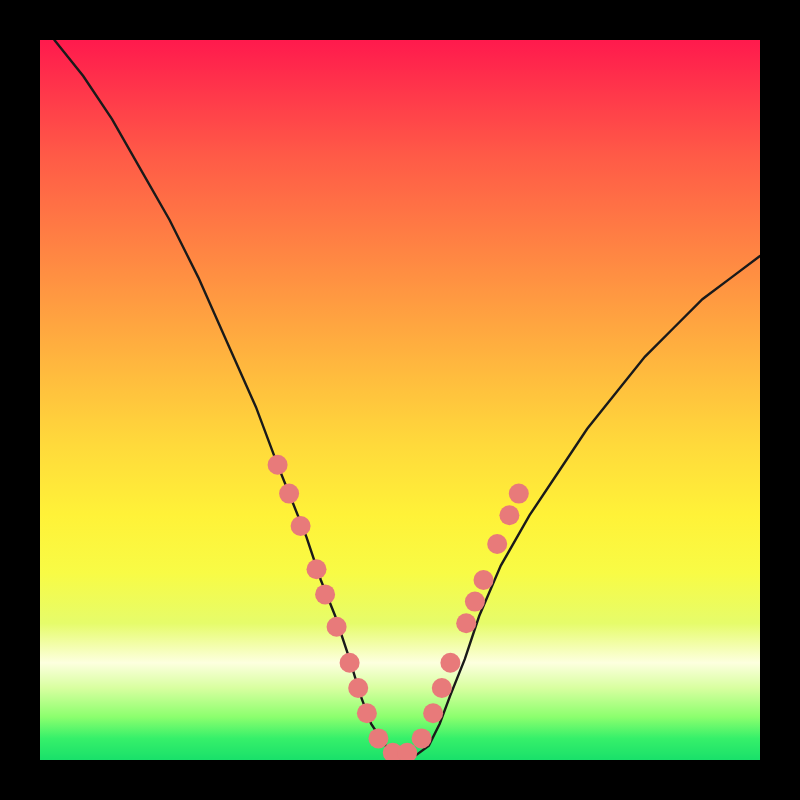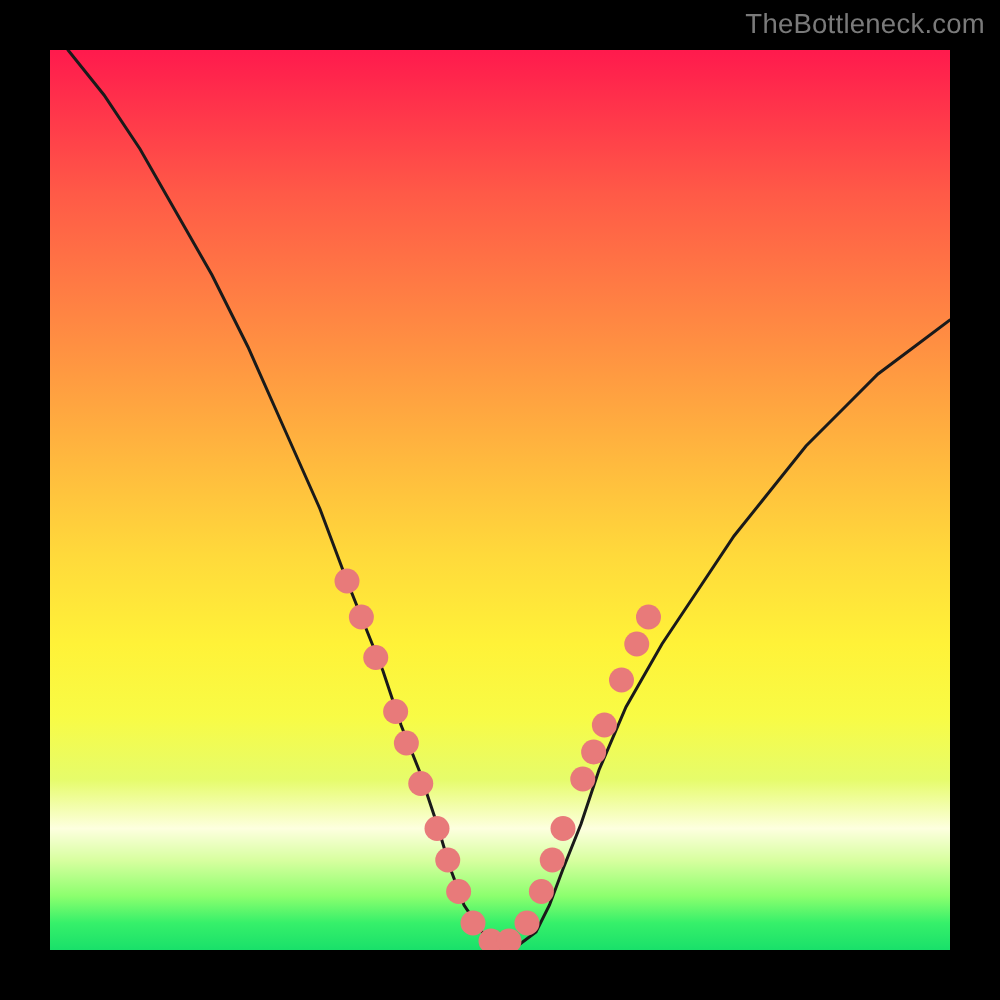--- a/index.html
+++ b/index.html
@@ -67,21 +67,20 @@
     fill: none;
     stroke: #1a1a1a;
     stroke-width: 2.4;
     stroke-linecap: round;
   }
 </style>
 </head>
 <body>
 
 <div class="frame">
-  <div class="watermark">TheBottleneck.com</div>
   <div class="plot-area">
     <svg class="curve" viewBox="0 0 720 720">
       <path id="curve-path" class="curve-path" d="M 14.4 0.0 L 43.2 36.0 L 72.0 79.2 L 100.8 129.6 L 129.6 180.0 L 158.4 237.6 L 187.2 302.4 L 216.0 367.2 L 237.6 424.8 L 252.0 460.8 L 266.4 496.8 L 280.8 540.0 L 295.2 576.0 L 309.6 619.2 L 320.4 655.2 L 331.2 684.0 L 345.6 705.6 L 360.0 716.4 L 374.4 716.4 L 388.8 705.6 L 399.6 684.0 L 410.4 655.2 L 424.8 619.2 L 439.2 576.0 L 460.8 525.6 L 489.6 475.2 L 518.4 432.0 L 547.2 388.8 L 576.0 352.8 L 604.8 316.8 L 633.6 288.0 L 662.4 259.2 L 691.2 237.6 L 720.0 216.0" stroke="#1a1a1a"></path>
       <g id="dots">
           <circle cx="237.6" cy="424.8" r="10" class="dot" fill="#e87a7a"></circle>
           <circle cx="249.1" cy="453.6" r="10" class="dot" fill="#e87a7a"></circle>
           <circle cx="260.6" cy="486.0" r="10" class="dot" fill="#e87a7a"></circle>
           <circle cx="276.5" cy="529.2" r="10" class="dot" fill="#e87a7a"></circle>
           <circle cx="285.1" cy="554.4" r="10" class="dot" fill="#e87a7a"></circle>
           <circle cx="296.6" cy="586.8" r="10" class="dot" fill="#e87a7a"></circle>

